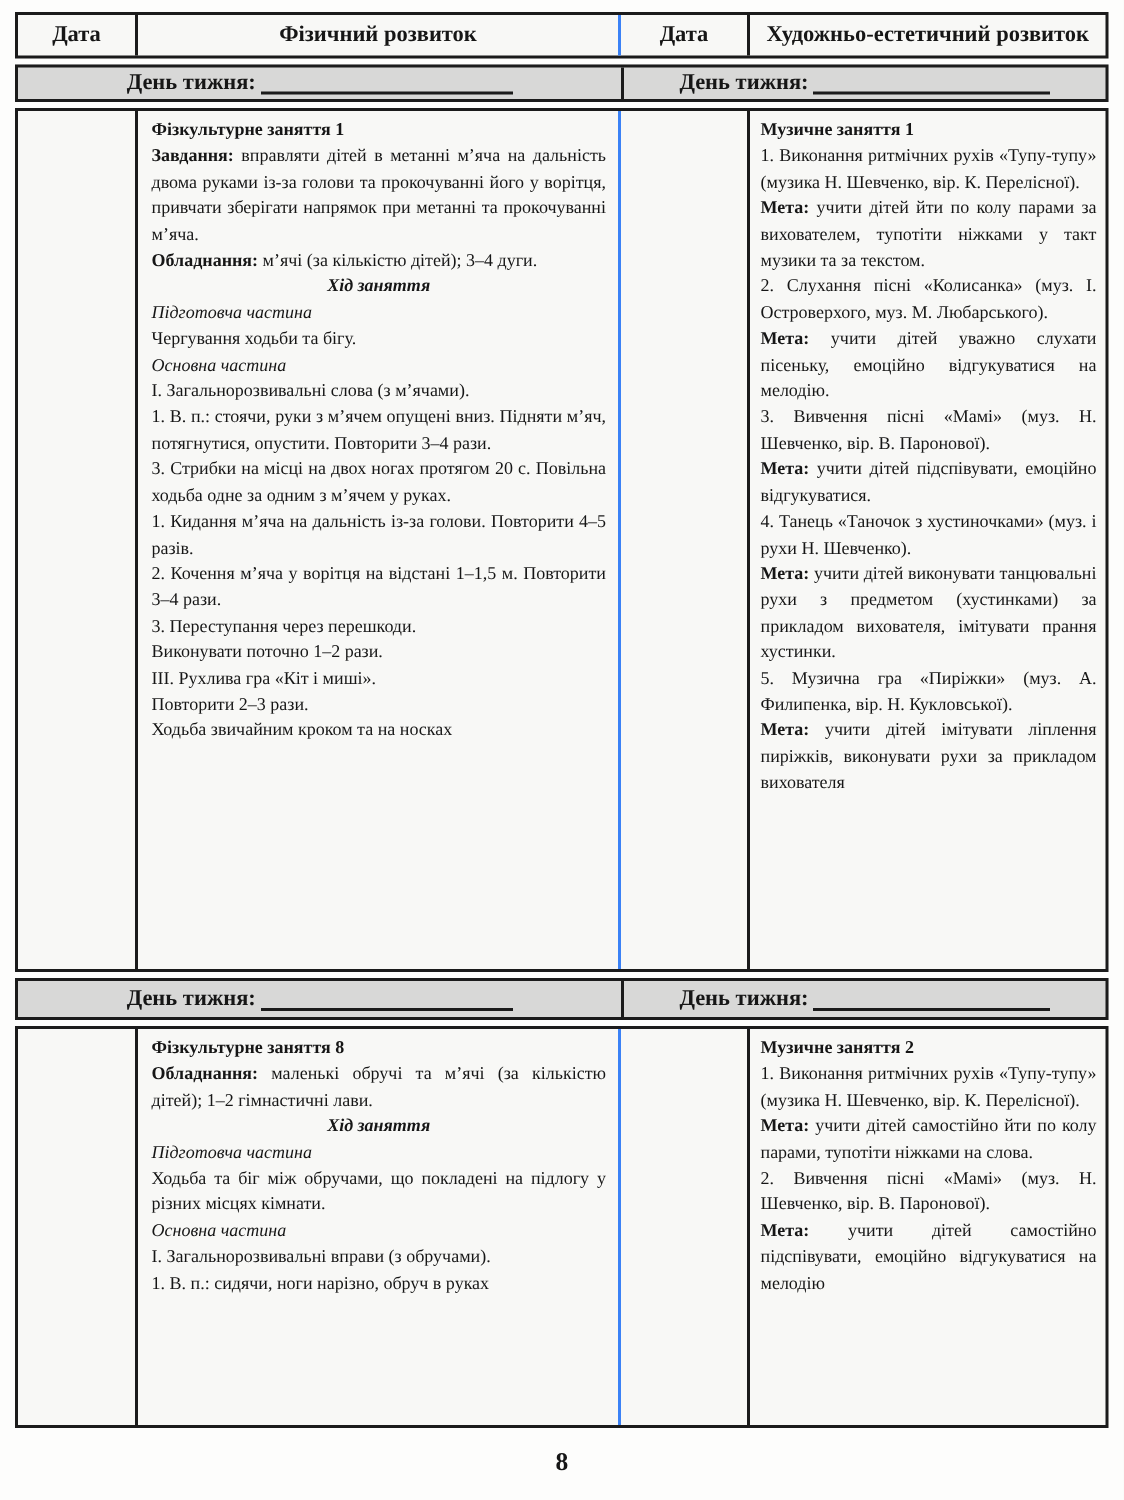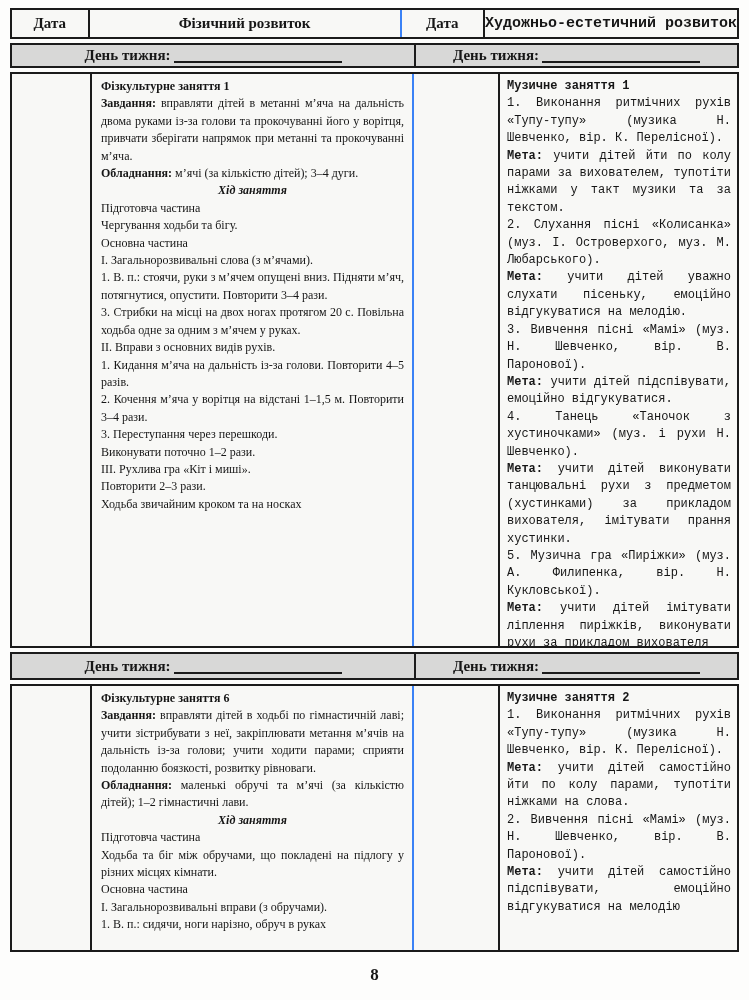--- a/index.html
+++ b/index.html
@@ -15,21 +15,21 @@
   .trow + .trow{margin-top:4px;}
   
   .header-row{height:31px;}
   .hcell{
     box-sizing:border-box;display:flex;align-items:center;justify-content:center;
     font-weight:bold;font-size:15px;white-space:nowrap;
   }
   .col-date-l{width:80px;border-right:2px solid #1b1b1b;}
   .col-phys{width:322px;border-right:2px solid #3b82f6;}
   .col-date-r{width:86px;border-right:2px solid #1b1b1b;}
-  .col-art{flex:1;font-family:Liberation Mono, monospace;}
+  .col-art{flex:1;}
   
   .day-row{background:#d8d8d7;}
   .day-row-1{height:25px;}
   .day-row-2{height:28px;}
   .half{
     box-sizing:border-box;display:flex;align-items:center;justify-content:center;
   }
   .half-left{width:404px;border-right:2px solid #1b1b1b;}
   .half-right{flex:1;}
   .day-label{font-weight:bold;font-size:15px;white-space:nowrap;text-align:right;}
@@ -44,21 +44,21 @@
   .content-row-2{height:268px;}
   .ccell{box-sizing:border-box;overflow:hidden;}
   .cell-content{padding:4px 8px 4px 9px;}
   .col-art.cell-content{padding:4px 6px 8px 7px;}
   .para{
     margin:0;font-size:12px;line-height:17.4px;
     text-align:justify;hyphens:auto;-webkit-hyphens:auto;
   }
   .para.center{text-align:center;font-style:italic;}
   .b{font-weight:bold;}
-  .i{}
+  .i{font-style:italic;}
   
   .pagenum{
     margin-top:13px;text-align:center;
     font-weight:bold;font-size:17px;
   }
 </style>
 </head>
 <body>
 
 <div class="sheet">
@@ -87,21 +87,20 @@
         <p class="para"><span class="b">Фізкультурне заняття 1</span></p>
         <p class="para"><span class="b">Завдання:</span><span> вправляти дітей в метанні м’яча на дальність двома руками із-за голови та прокочуванні його у ворітця, привчати зберігати напрямок при метанні та прокочуванні м’яча.</span></p>
         <p class="para"><span class="b">Обладнання:</span><span> м’ячі (за кількістю дітей); 3–4 дуги.</span></p>
         <p class="para center"><span class="b">Хід заняття</span></p>
         <p class="para"><span class="i">Підготовча частина</span></p>
         <p class="para"><span>Чергування ходьби та бігу.</span></p>
         <p class="para"><span class="i">Основна частина</span></p>
         <p class="para"><span>І. Загальнорозвивальні слова (з м’ячами).</span></p>
         <p class="para"><span>1. В. п.: стоячи, руки з м’ячем опущені вниз. Підняти м’яч, потягнутися, опустити. Повторити 3–4 рази.</span></p>
         <p class="para"><span>3. Стрибки на місці на двох ногах протягом 20 с. Повільна ходьба одне за одним з м’ячем у руках.</span></p>
-        <p class="para"><span>ІІ. Вправи з основних видів рухів.</span></p>
         <p class="para"><span>1. Кидання м’яча на дальність із-за голови. Повторити 4–5 разів.</span></p>
         <p class="para"><span>2. Кочення м’яча у ворітця на відстані 1–1,5 м. Повторити 3–4 рази.</span></p>
         <p class="para"><span>3. Переступання через перешкоди.</span></p>
         <p class="para"><span>Виконувати поточно 1–2 рази.</span></p>
         <p class="para"><span>ІІІ. Рухлива гра «Кіт і миші».</span></p>
         <p class="para"><span>Повторити 2–3 рази.</span></p>
         <p class="para"><span>Ходьба звичайним кроком та на носках</span></p>
       </div>
     <div class="ccell col-date-r"></div>
     <div class="ccell col-art cell-content">
@@ -126,22 +125,21 @@
     </div>
     <div class="half half-right">
       <span class="day-label">День тижня:</span>
       <span class="blank-line blank-narrow"></span>
     </div>
   </div>
 
   <div class="trow content-row-2">
     <div class="ccell col-date-l"></div>
     <div class="ccell col-phys cell-content">
-        <p class="para"><span class="b">Фізкультурне заняття 6</span></p>
-        <p class="para"><span class="b">Завдання:</span><span> вправляти дітей в ходьбі по гімнастичній лаві; учити зістрибувати з неї, закріплювати метання м’ячів на дальність із-за голови; учити ходити парами; сприяти подоланню боязкості, розвитку рівноваги.</span></p>
+        <p class="para"><span class="b">Фізкультурне заняття 8</span></p>
         <p class="para"><span class="b">Обладнання:</span><span> маленькі обручі та м’ячі (за кількістю дітей); 1–2 гімнастичні лави.</span></p>
         <p class="para center"><span class="b">Хід заняття</span></p>
         <p class="para"><span class="i">Підготовча частина</span></p>
         <p class="para"><span>Ходьба та біг між обручами, що покладені на підлогу у різних місцях кімнати.</span></p>
         <p class="para"><span class="i">Основна частина</span></p>
         <p class="para"><span>І. Загальнорозвивальні вправи (з обручами).</span></p>
         <p class="para"><span>1. В. п.: сидячи, ноги нарізно, обруч в руках</span></p>
       </div>
     <div class="ccell col-date-r"></div>
     <div class="ccell col-art cell-content">

